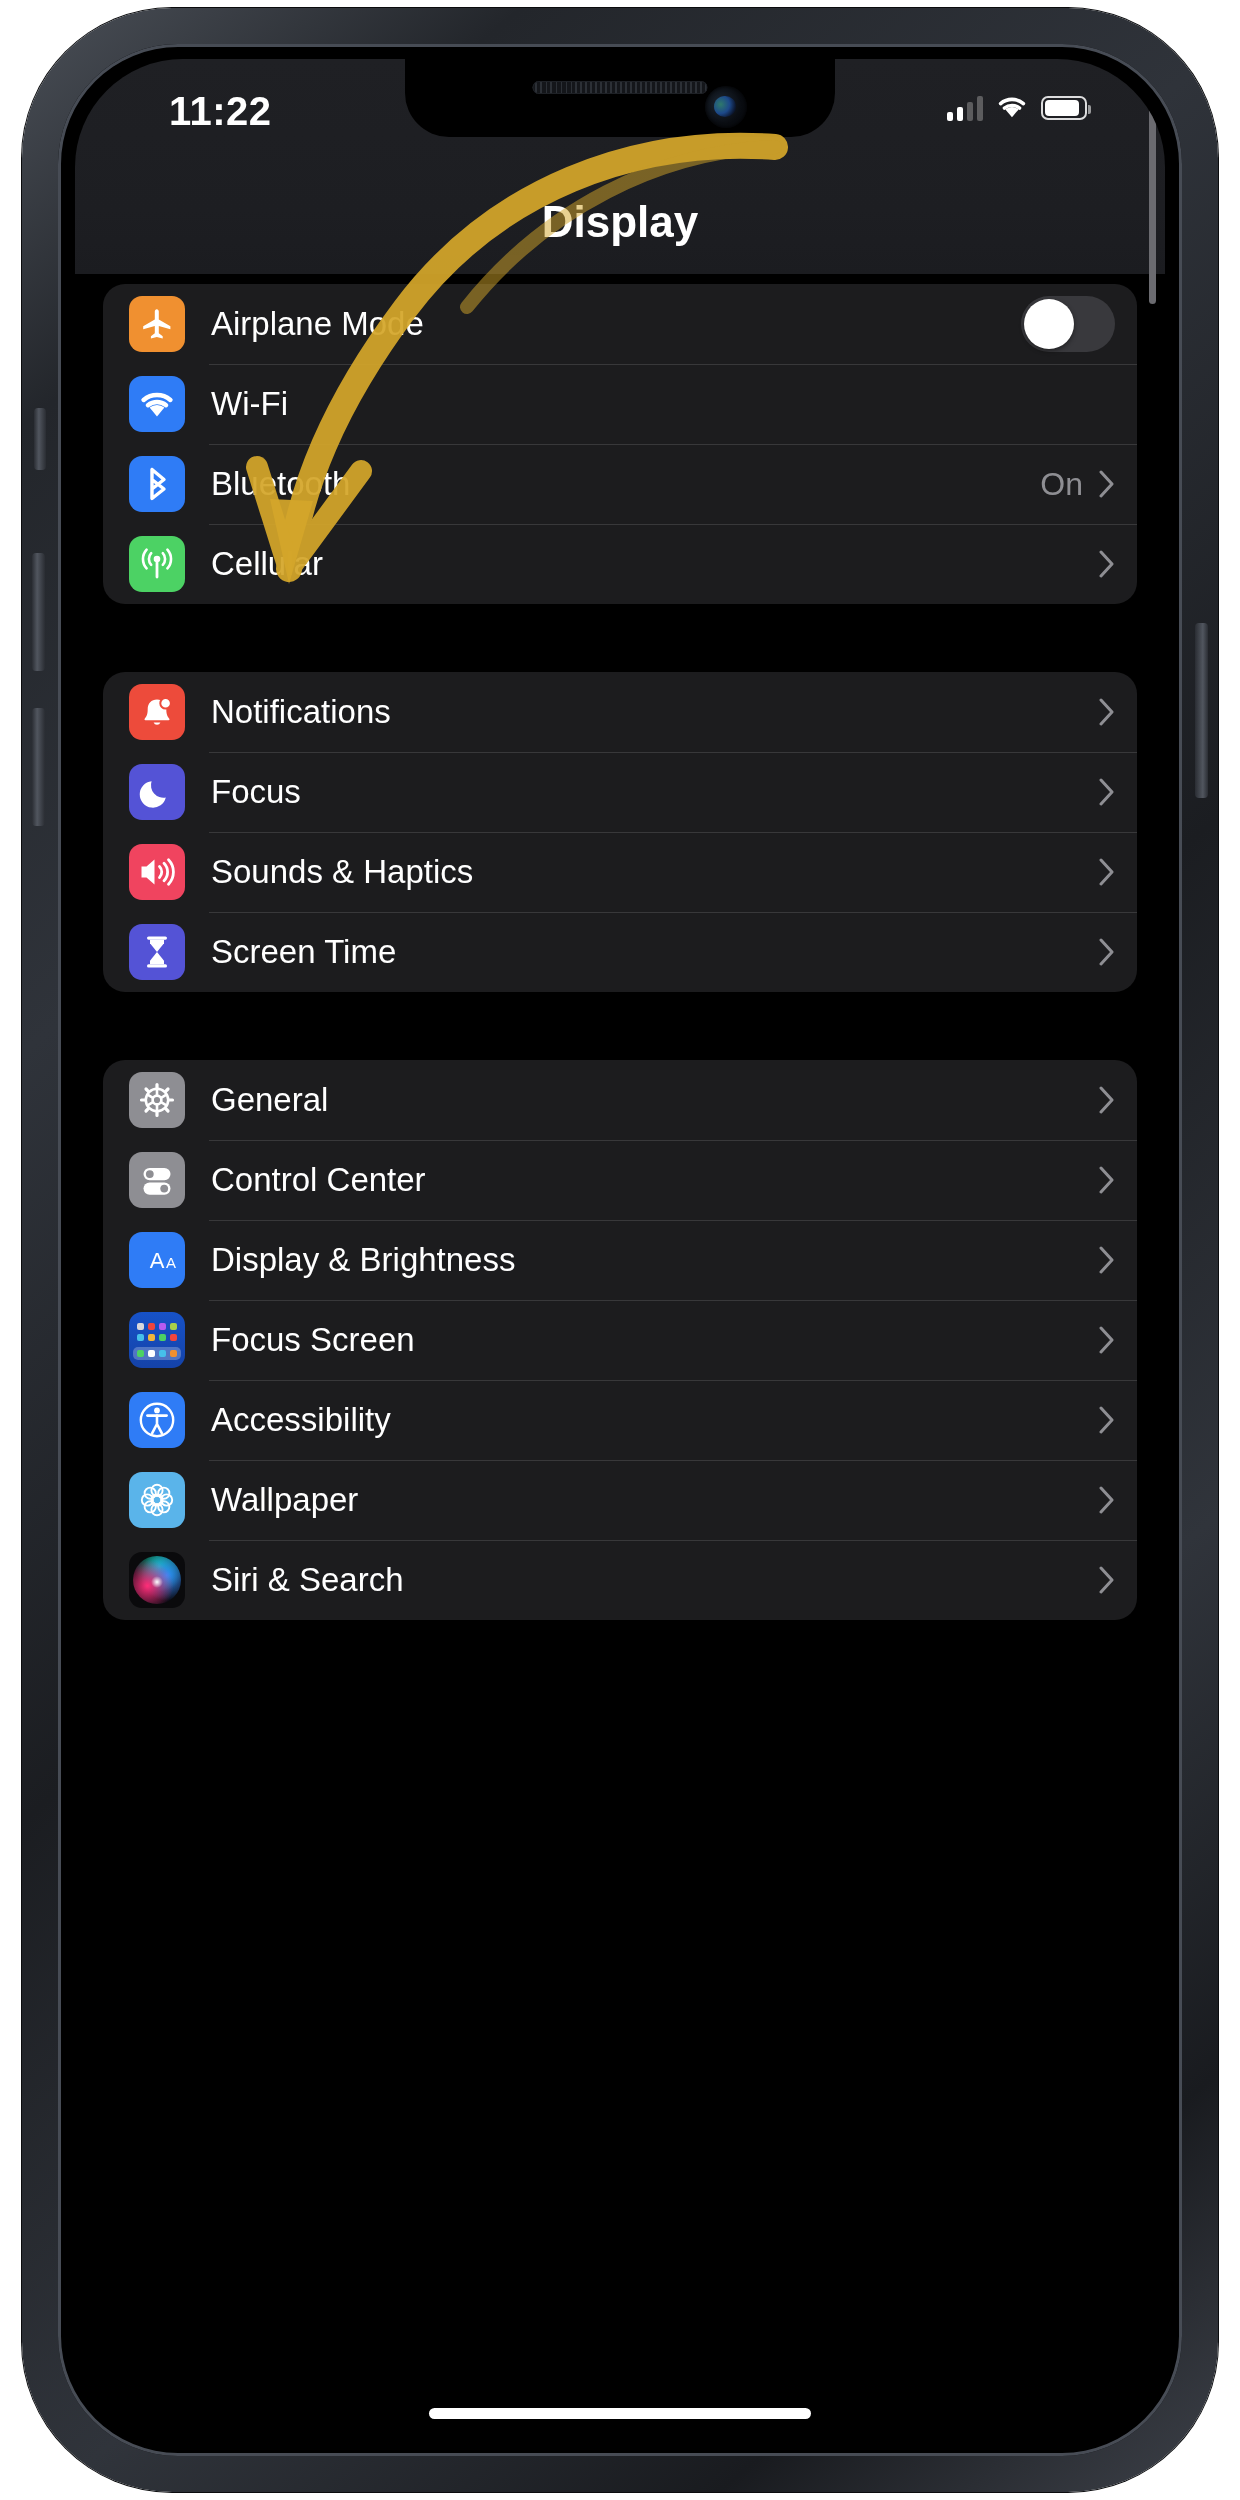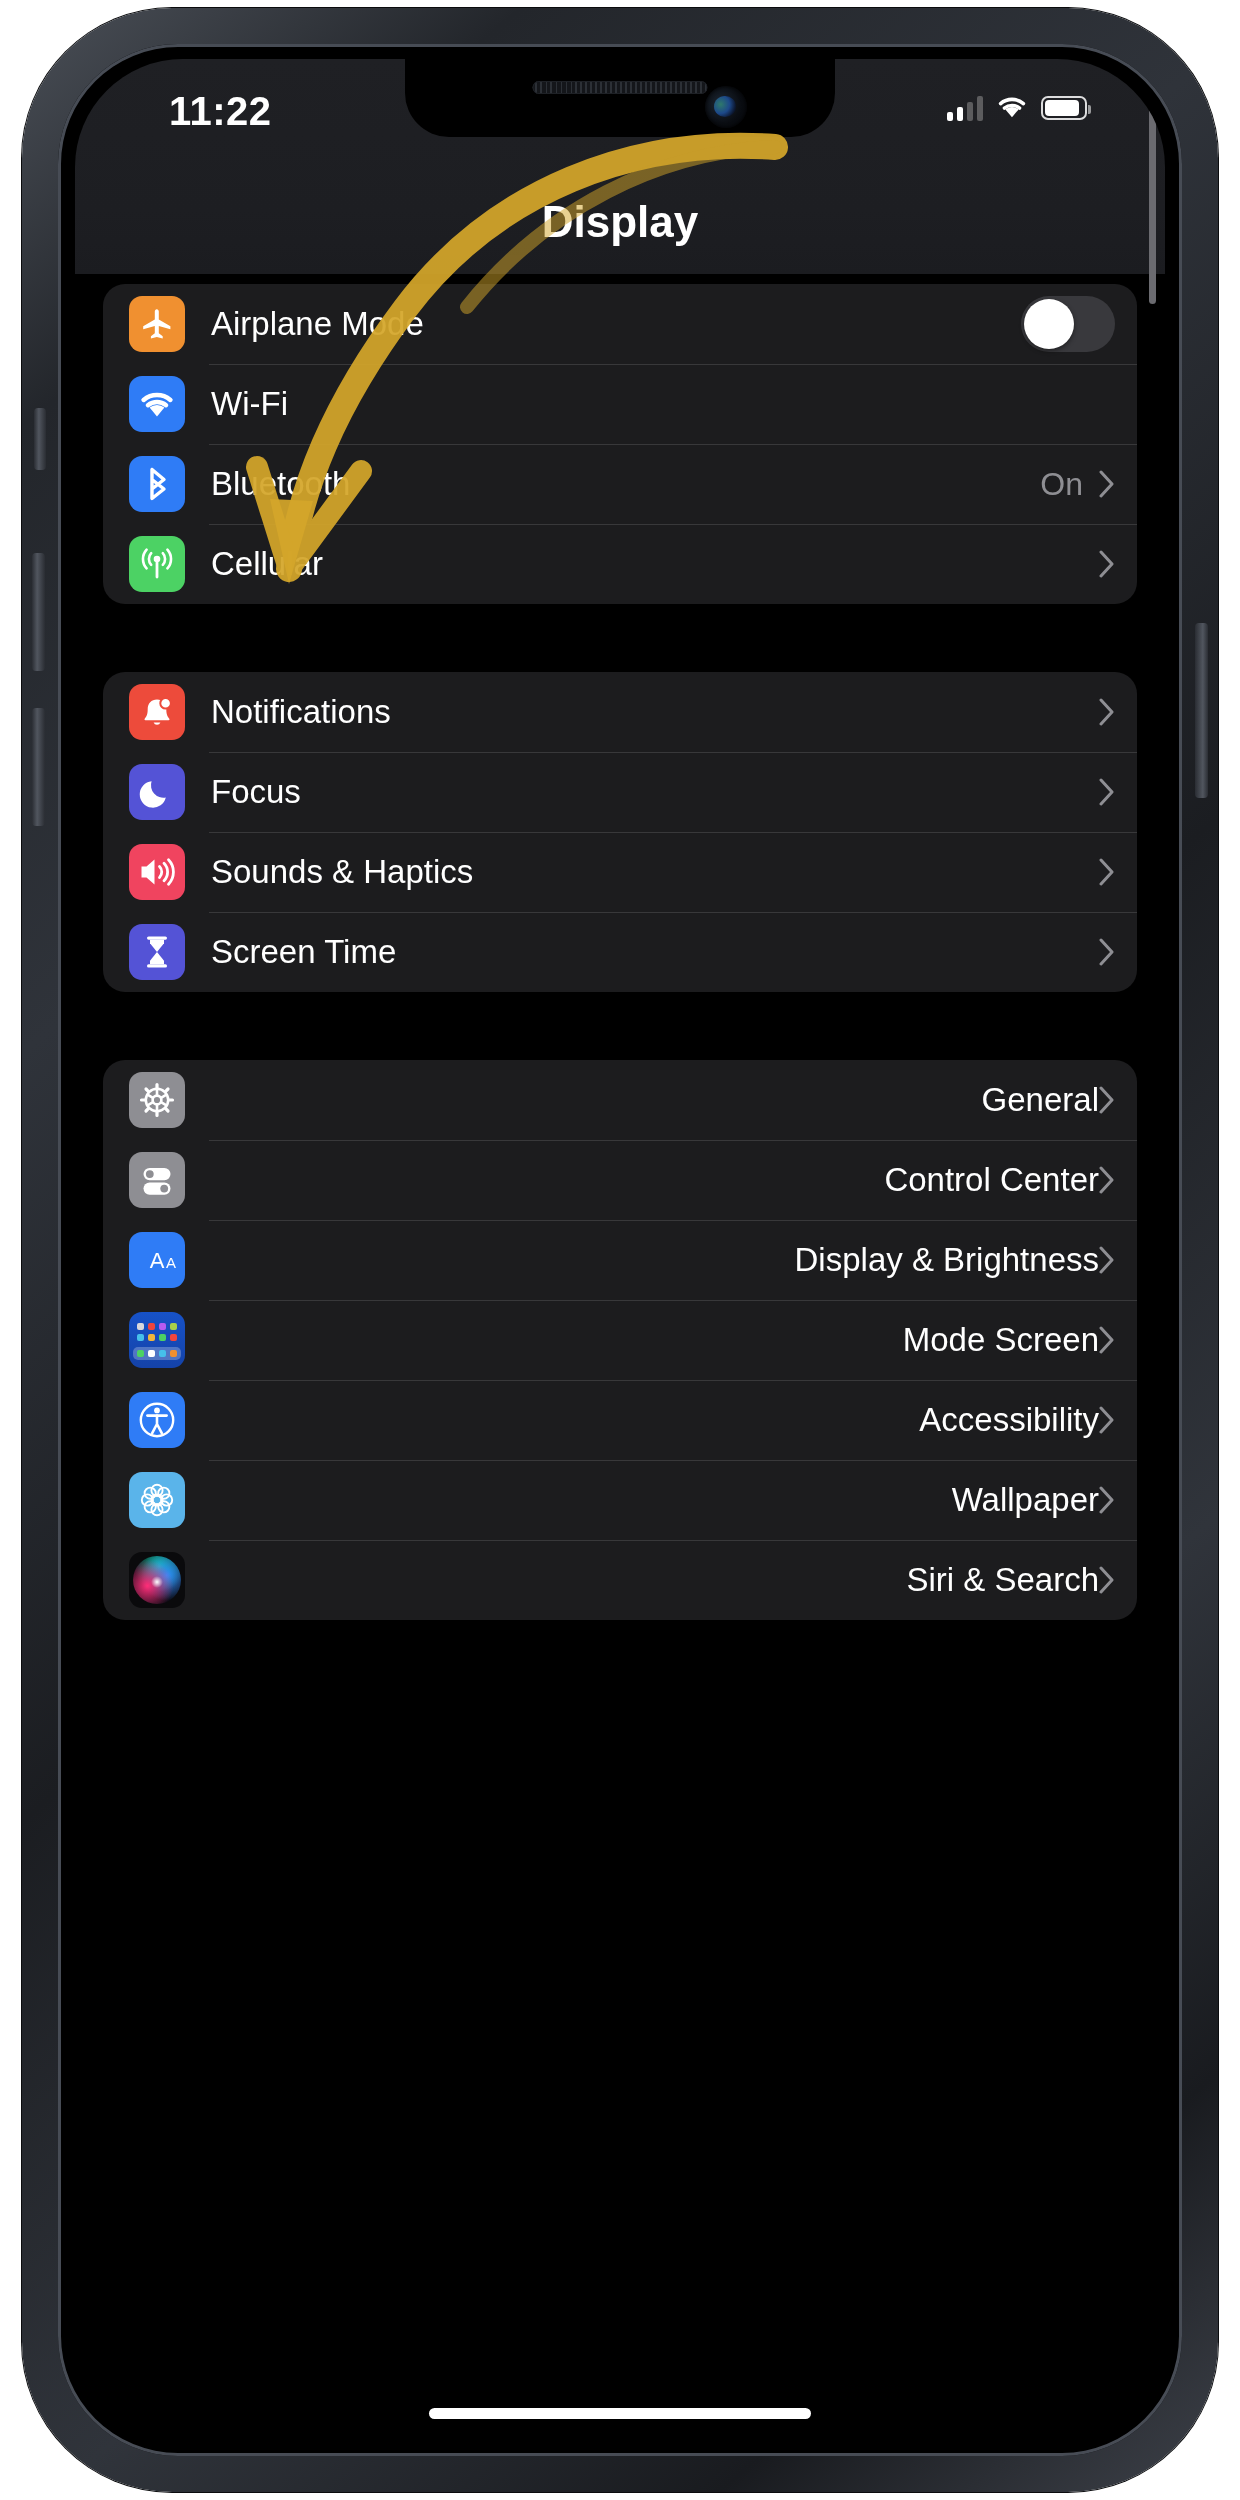--- a/index.html
+++ b/index.html
@@ -188,21 +188,21 @@
     z-index: 2;
   }
 
   .group {
     margin: 0 28px 68px 28px;
     background: #1c1c1e;
     border-radius: 22px;
     overflow: hidden;
   }
   .group.first { margin-top: 10px; }
-  .group.last { margin-bottom: 16px; border-bottom-left-radius: 22px; border-bottom-right-radius: 22px; text-align: right; }
+  .group.last { margin-bottom: 16px; border-bottom-left-radius: 22px; border-bottom-right-radius: 22px; }
 
   .row {
     position: relative;
     display: flex;
     align-items: center;
     height: 80px;
     padding: 0 22px 0 26px;
   }
   .row + .row::before {
     content: "";
@@ -588,21 +588,21 @@
                     <i style="background:#f0453e"></i>
                   </span>
                 <span class="hs-dock">
                     <i style="background:#4cd264"></i>
                     <i style="background:#ffffff"></i>
                     <i style="background:#46c0ea"></i>
                     <i style="background:#f09030"></i>
                   </span>
               </span>
             </span>
-            <span class="row-label">Mode Screen</span>
+            <span class="row-label">Focus Screen</span>
             <span class="chev">
               <svg width="16" height="28" viewBox="0 0 16 28">
                   <path d="M2 2 L13 14 L2 26" stroke="#8e8e93" stroke-width="3" fill="none" stroke-linecap="round" stroke-linejoin="round"></path>
                 </svg>
             </span>
           </div>
 
           <div class="row">
             <span class="icon" style="background:#2f7cf6">
               <svg width="46" height="46" viewBox="0 0 46 46">

